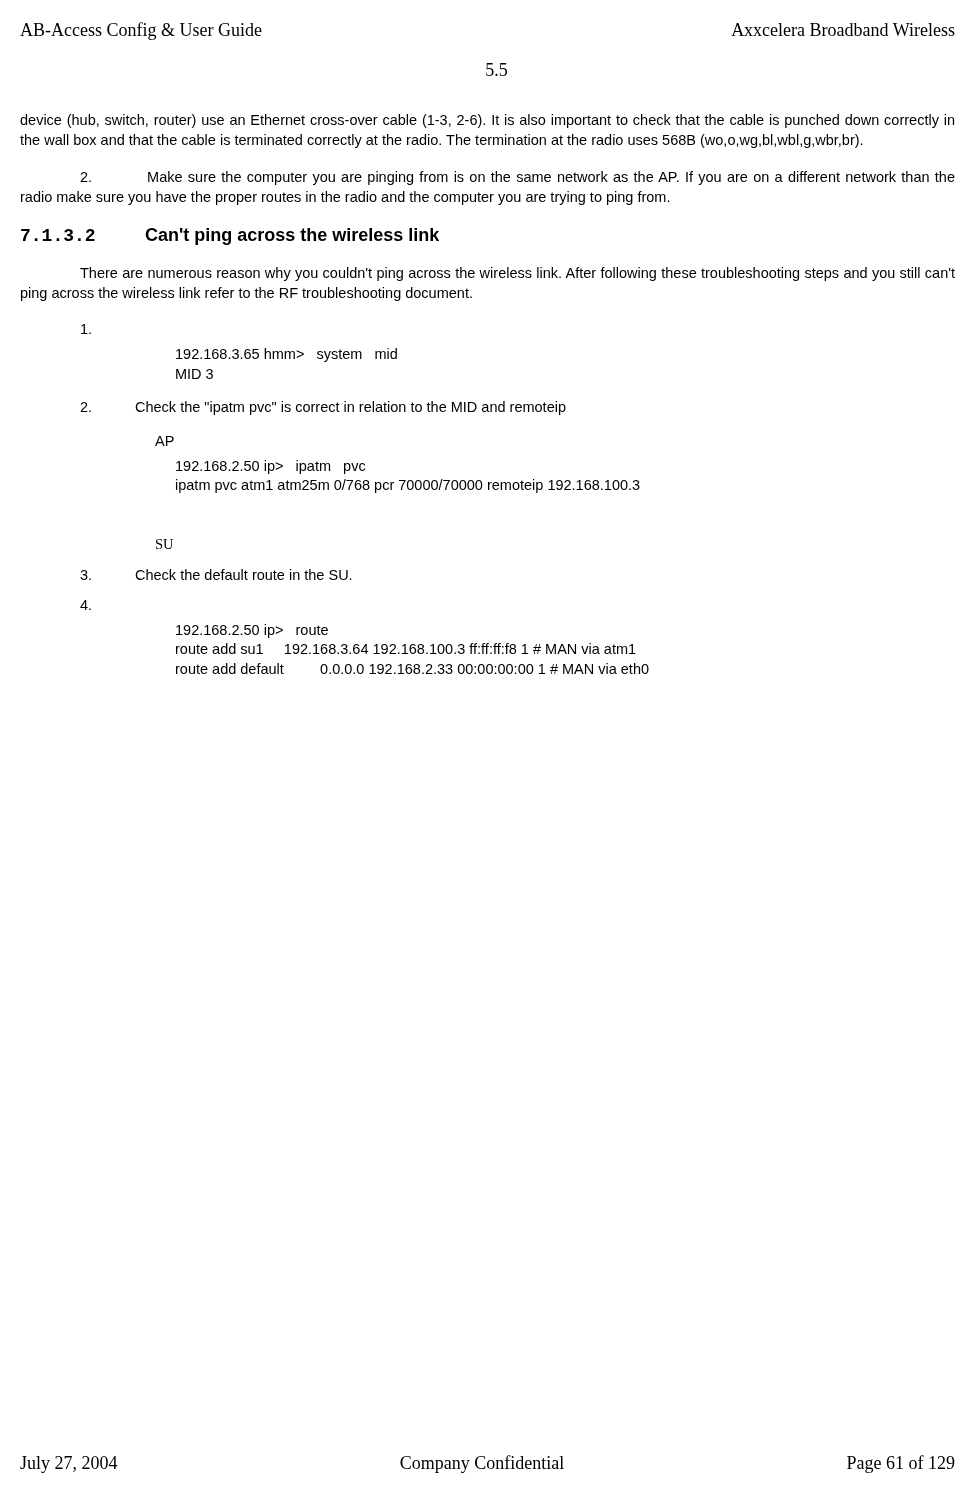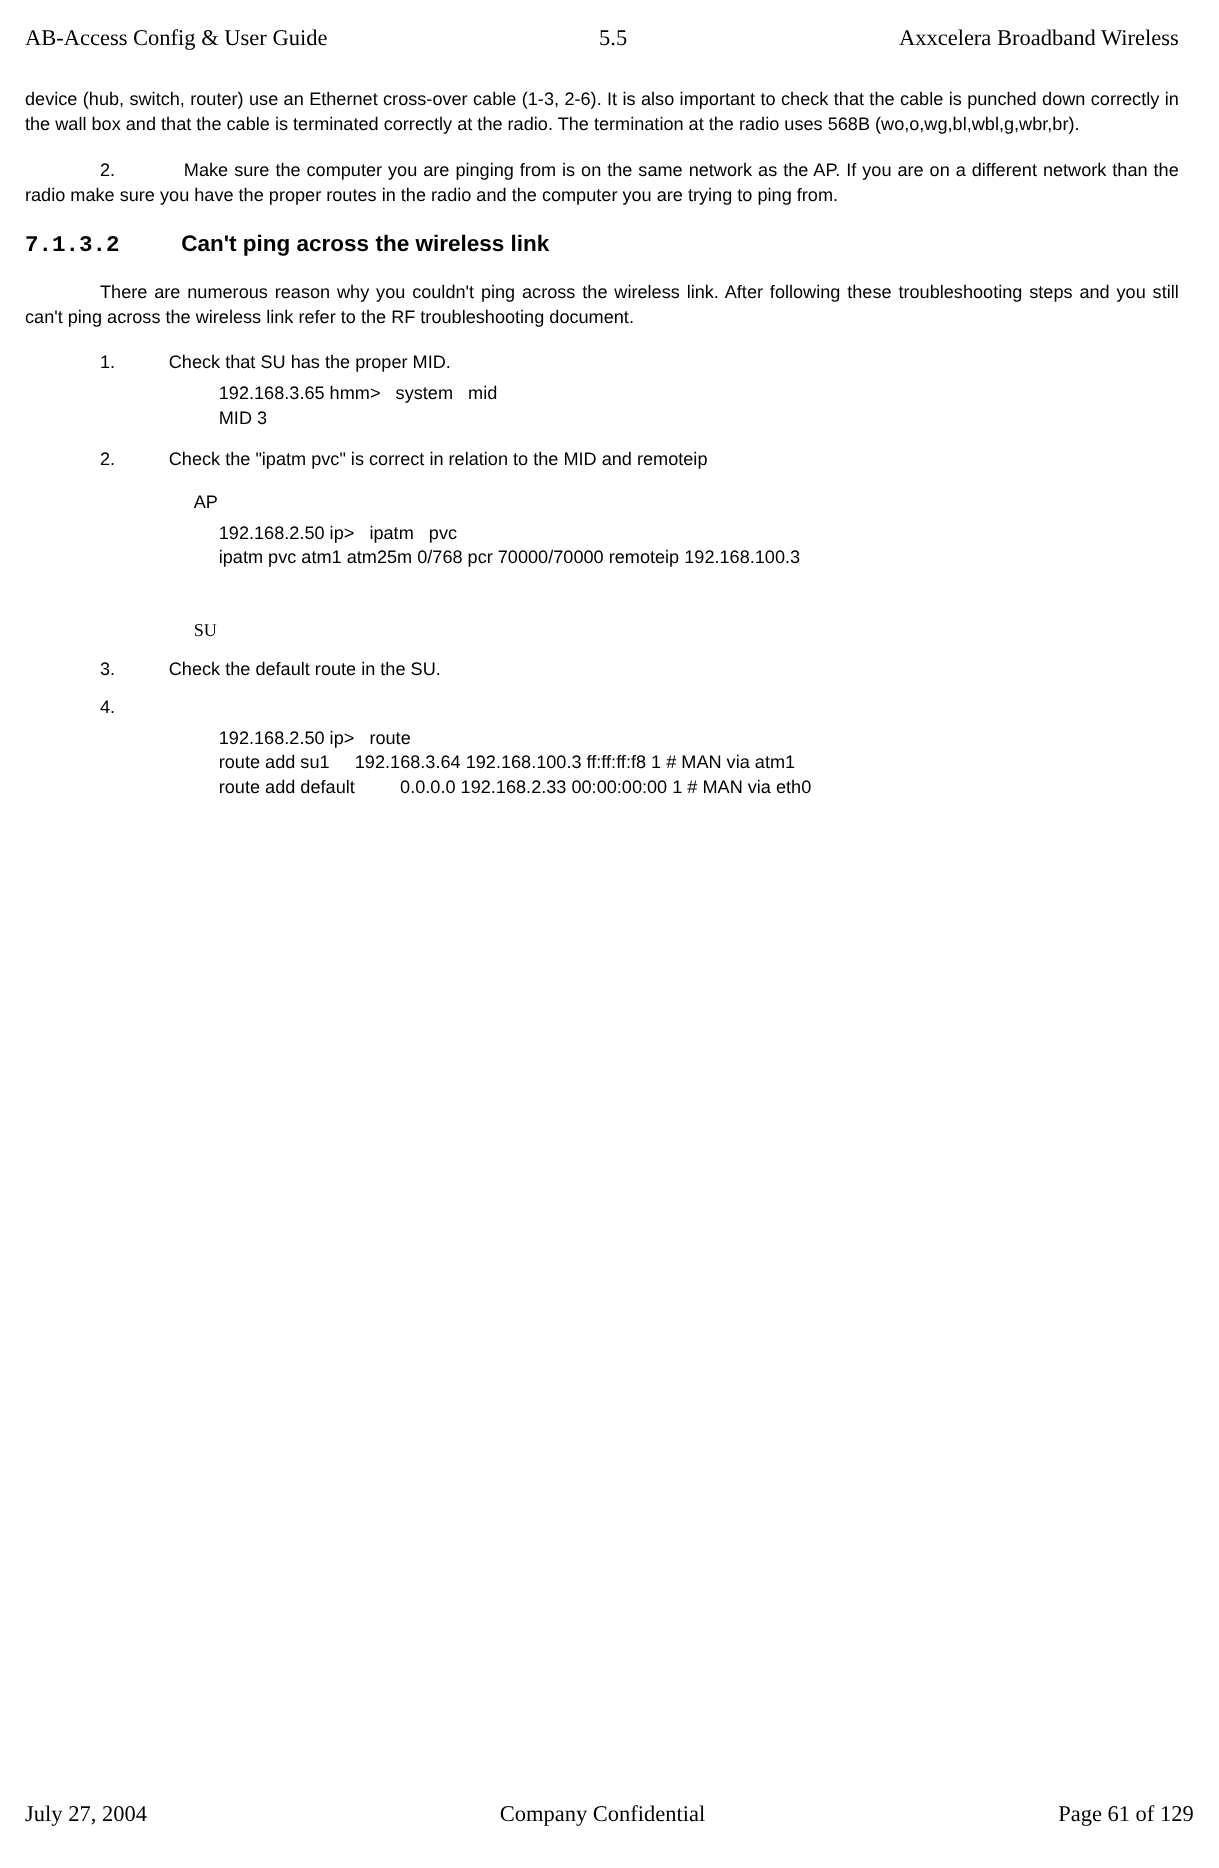--- a/index.html
+++ b/index.html
@@ -8,37 +8,38 @@
       color: #000;
       background: #fff;
       margin: 0;
       padding: 0;
       width: 975px;
       height: 1494px;
       position: relative;
       box-sizing: border-box;
     }
     .page {
-      padding: 20px 32px 20px 20px;
+      padding: 20px 20px 20px 20px;
       height: 100%;
       box-sizing: border-box;
       position: relative;
     }
     .header {
       display: flex;
       justify-content: space-between;
       font-family: 'Times New Roman', Times, serif;
       font-size: 18px;
       margin-bottom: 30px;
     }
     .header .left {
       text-align: left;
     }
     .header .center {
       text-align: right;
+      margin-top: 40px;
     }
     .header .right {
       text-align: center;
     }
     .body-text {
       text-align: justify;
       line-height: 1.35;
       margin-bottom: 18px;
     }
     .section-heading {
@@ -72,21 +73,21 @@
       line-height: 1.35;
       white-space: pre;
     }
     .label-block {
       margin-left: 135px;
       margin-top: 18px;
       margin-bottom: 8px;
     }
     .footer {
       position: absolute;
-      bottom: 32px;
+      bottom: 20px;
       left: 20px;
       right: 20px;
       display: flex;
       justify-content: space-between;
       font-family: 'Times New Roman', Times, serif;
       font-size: 18px;
     }
   </style>
 </head>
 <body>
@@ -105,21 +106,20 @@
 </div>
 
 <div class="section-heading">
   <span class="num">7.1.3.2</span><span>Can't ping across the wireless link</span>
 </div>
 
 <div class="body-text" style="text-indent:60px;">There are numerous reason why you couldn't ping across the wireless link. After following these troubleshooting steps and you still can't ping across the wireless link refer to the RF troubleshooting document.</div>
 
 <div class="list-num">
   <span class="num">1.</span>
-  <span class="txt">Check that SU has the proper MID.</span>
 </div>
 <div class="code-block">192.168.3.65 hmm&gt;   system   mid
 MID 3</div>
 
 <div class="list-num">
   <span class="num">2.</span>
   <span class="txt">Check the "ipatm pvc" is correct in relation to the MID and remoteip</span>
 </div>
 
 <div class="label-block">AP</div>

